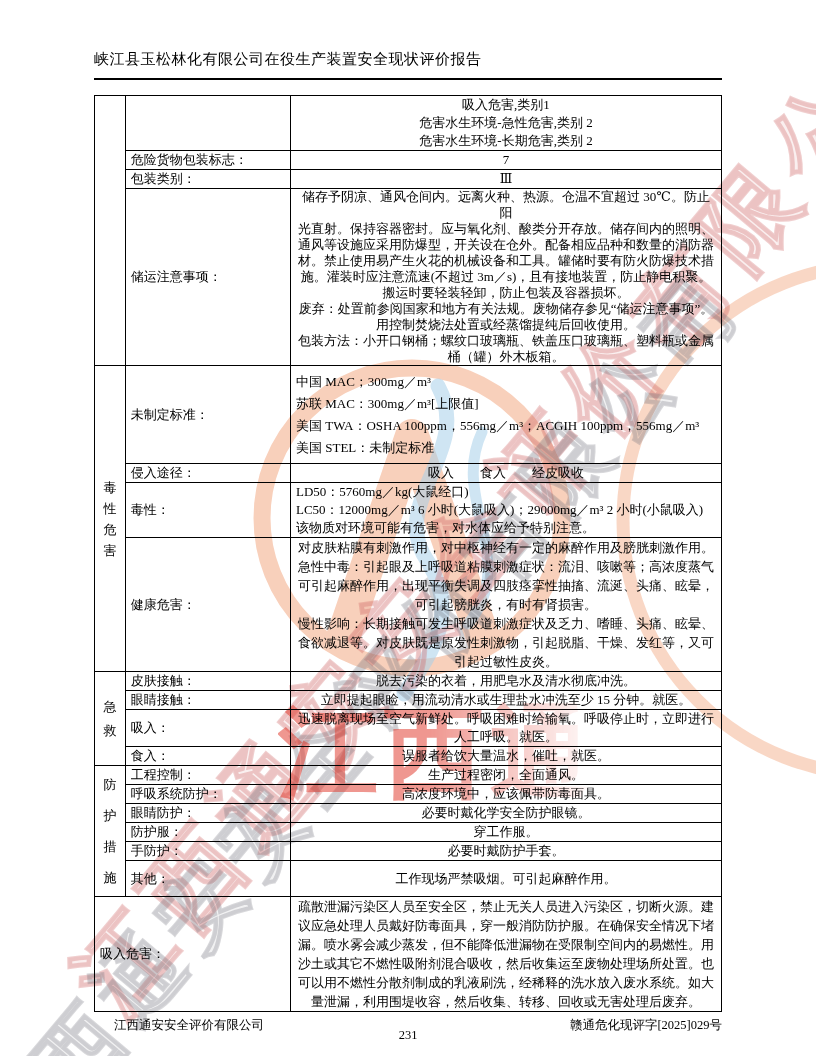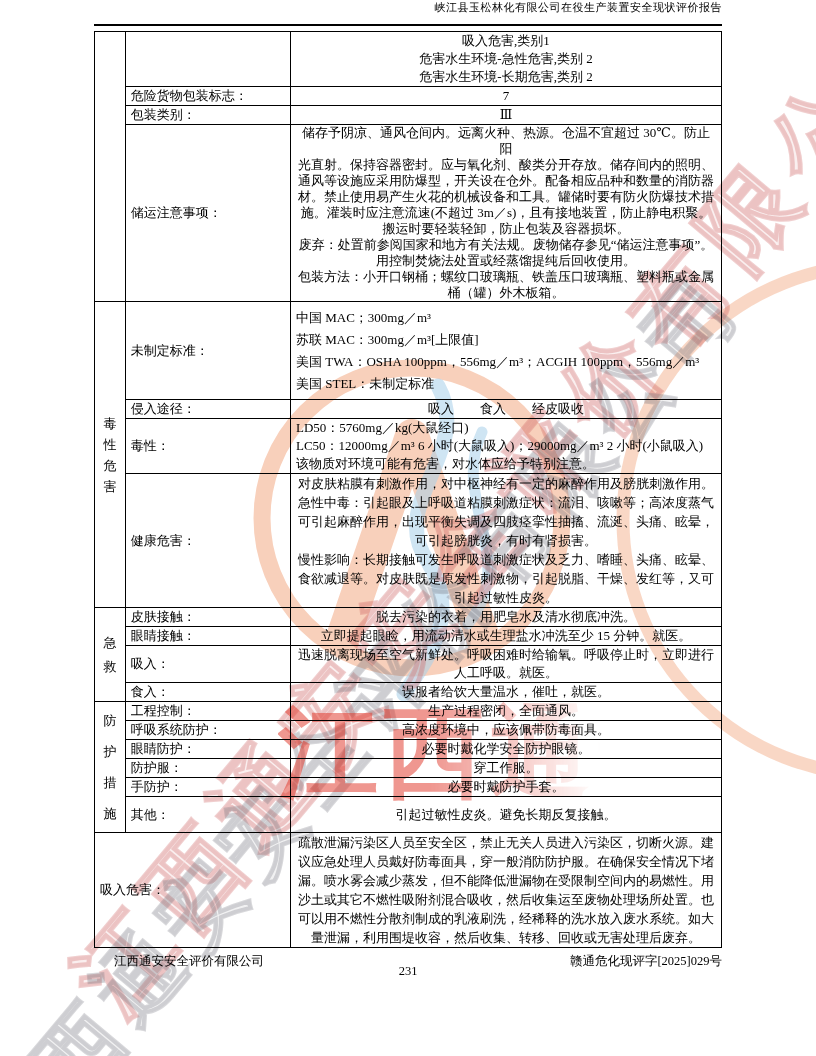--- a/index.html
+++ b/index.html
@@ -30,25 +30,25 @@
     position:absolute;left:278px;top:702px;
     font-family:"Liberation Sans","DejaVu Sans",sans-serif;font-weight:bold;
     font-size:100px;letter-spacing:6px;line-height:1;
     color:rgba(224,55,42,0.52);
     -webkit-mask-image:linear-gradient(90deg,#000 36%,rgba(0,0,0,0) 76%);
             mask-image:linear-gradient(90deg,#000 36%,rgba(0,0,0,0) 76%);
   }
   
   .doc{position:relative;z-index:1;width:628px;margin:0 auto;}
   .doc-header{
-    text-align:right;font-size:11px;letter-spacing:0.5px;
+    padding-top:50px;text-align:left;font-size:15px;letter-spacing:0.5px;
   }
   .header-rule{border-bottom:2px solid #000;margin-top:9px;}
   .msds-table{
-    border-collapse:collapse;table-layout:fixed;width:628px;margin-top:5px;
+    border-collapse:collapse;table-layout:fixed;width:628px;margin-top:15px;
     font-size:13px;
   }
   .msds-table td{
     border:1px solid #000;padding:0 5px;vertical-align:middle;
     overflow:hidden;
   }
   .col-a{width:30px;} .col-b{width:161px;} .col-c{width:420px;}
   .lbl{text-align:left;}
   .cen{text-align:center;} .lft{text-align:left;}
   .pre{white-space:pre-line;}
@@ -200,21 +200,21 @@
       <tr style="height:18px">
         <td class="lbl">防护服：</td>
         <td class="cen lh18">穿工作服。</td>
       </tr>
       <tr style="height:19px">
         <td class="lbl">手防护：</td>
         <td class="cen lh18">必要时戴防护手套。</td>
       </tr>
       <tr style="height:36px">
         <td class="lbl">其他：</td>
-        <td class="cen lh18">引起过敏性皮炎。避免长期反复接触。</td>
+        <td class="cen lh18">工作现场严禁吸烟。可引起麻醉作用。</td>
       </tr>
 
       <tr style="height:115px">
         <td colspan="2" class="lbl">吸入危害：</td>
         <td class="cen pre lh19">疏散泄漏污染区人员至安全区，禁止无关人员进入污染区，切断火源。建
 议应急处理人员戴好防毒面具，穿一般消防防护服。在确保安全情况下堵
 漏。喷水雾会减少蒸发，但不能降低泄漏物在受限制空间内的易燃性。用
 沙土或其它不燃性吸附剂混合吸收，然后收集运至废物处理场所处置。也
 可以用不燃性分散剂制成的乳液刷洗，经稀释的洗水放入废水系统。如大
 量泄漏，利用围堤收容，然后收集、转移、回收或无害处理后废弃。</td>

